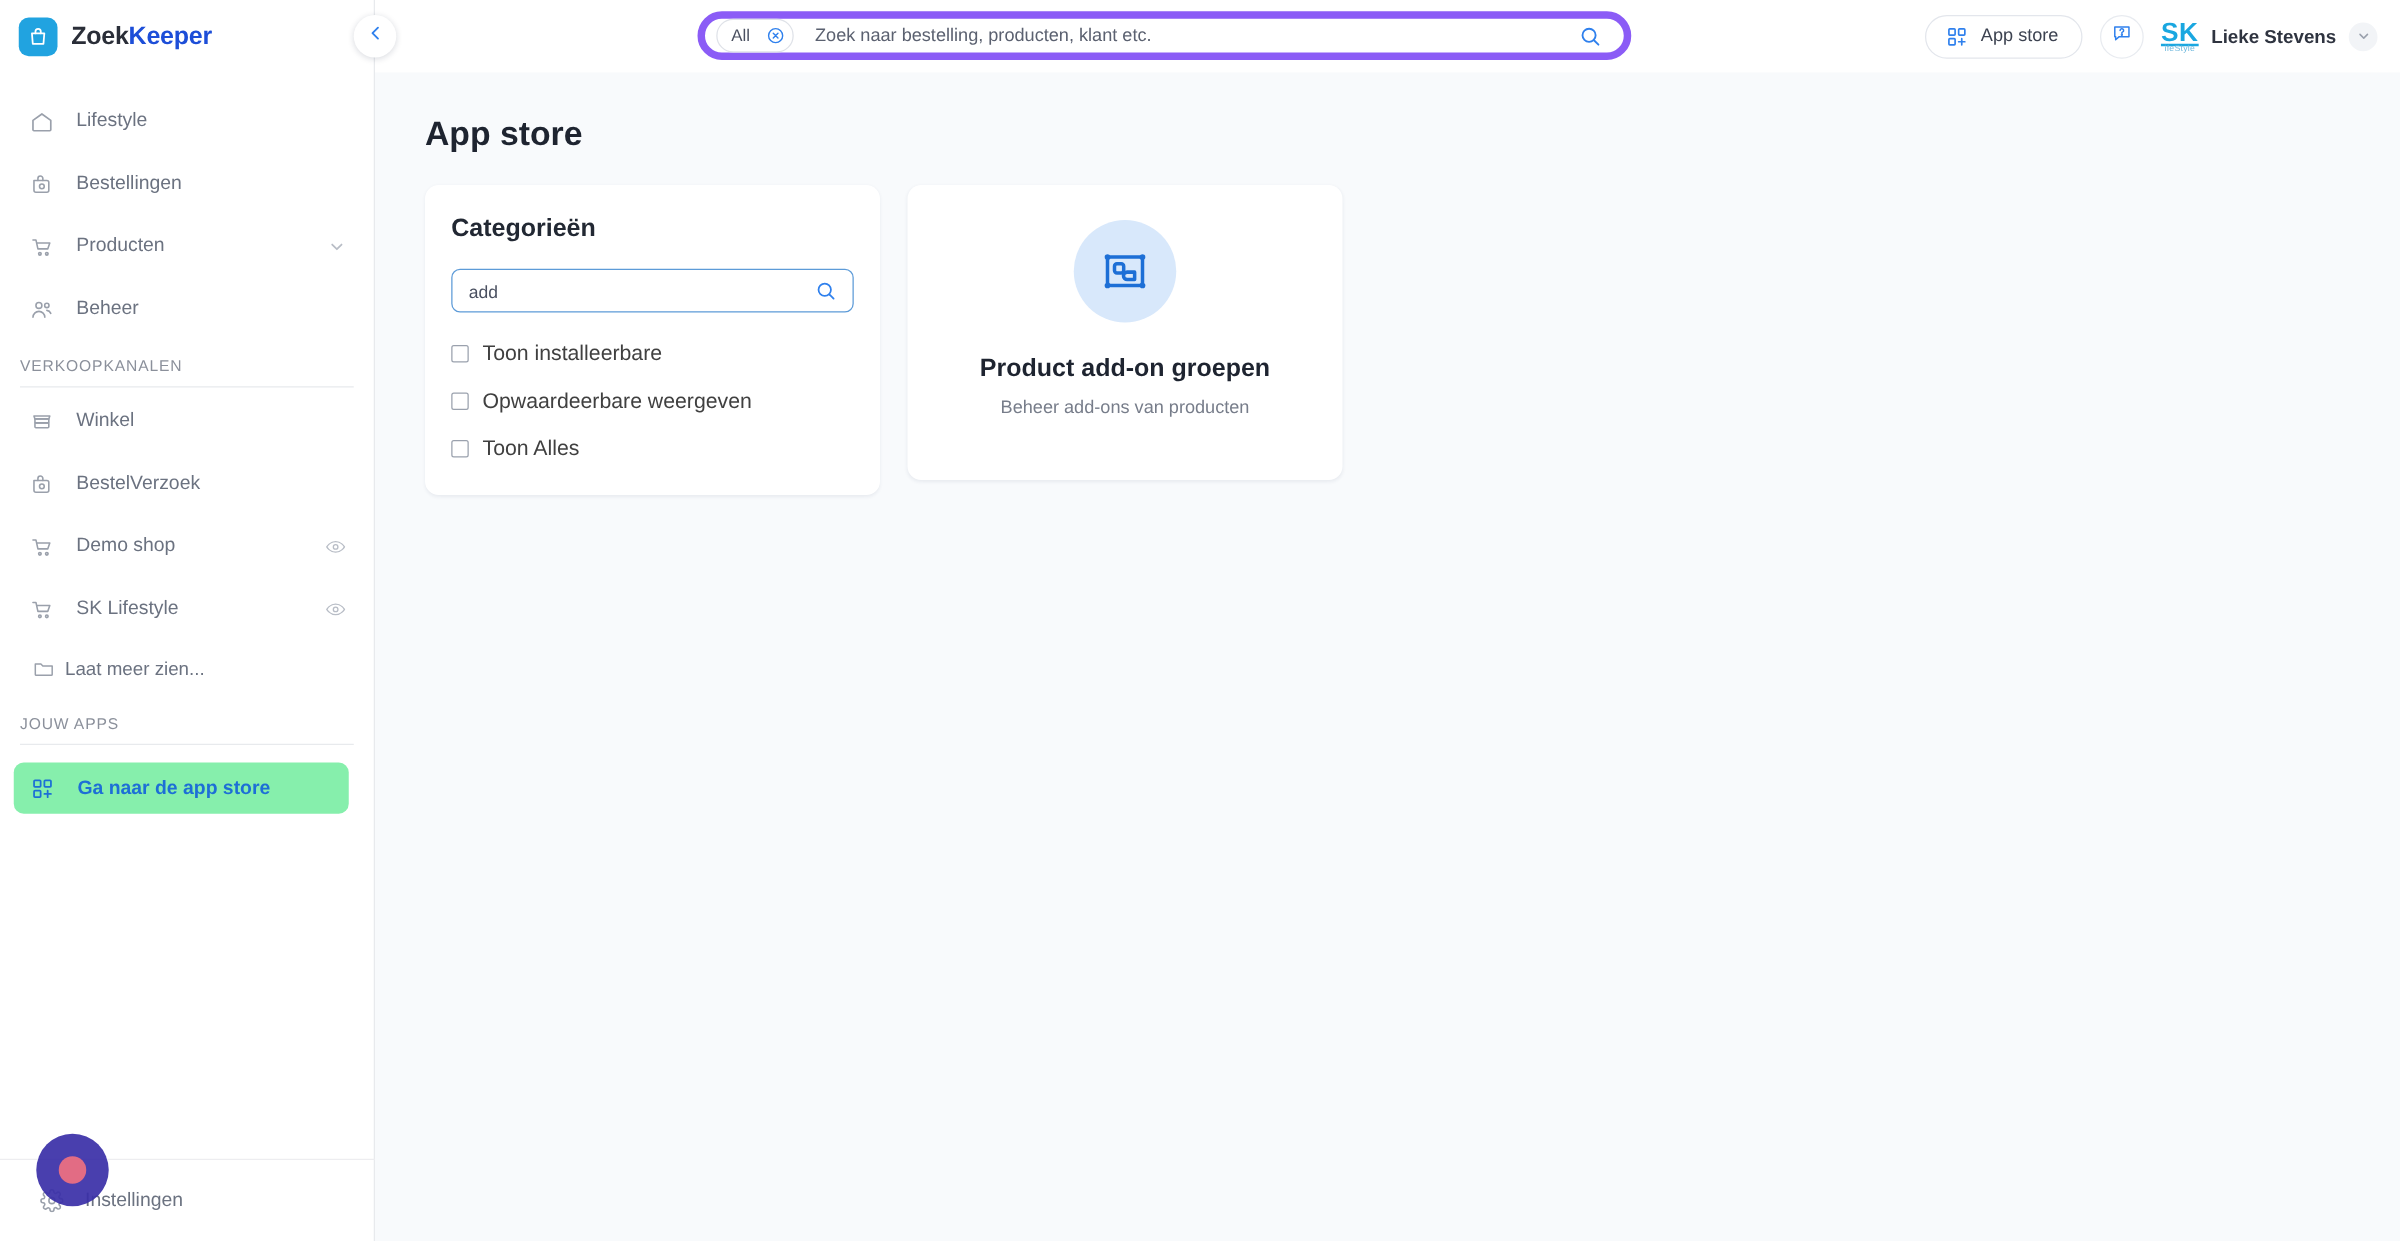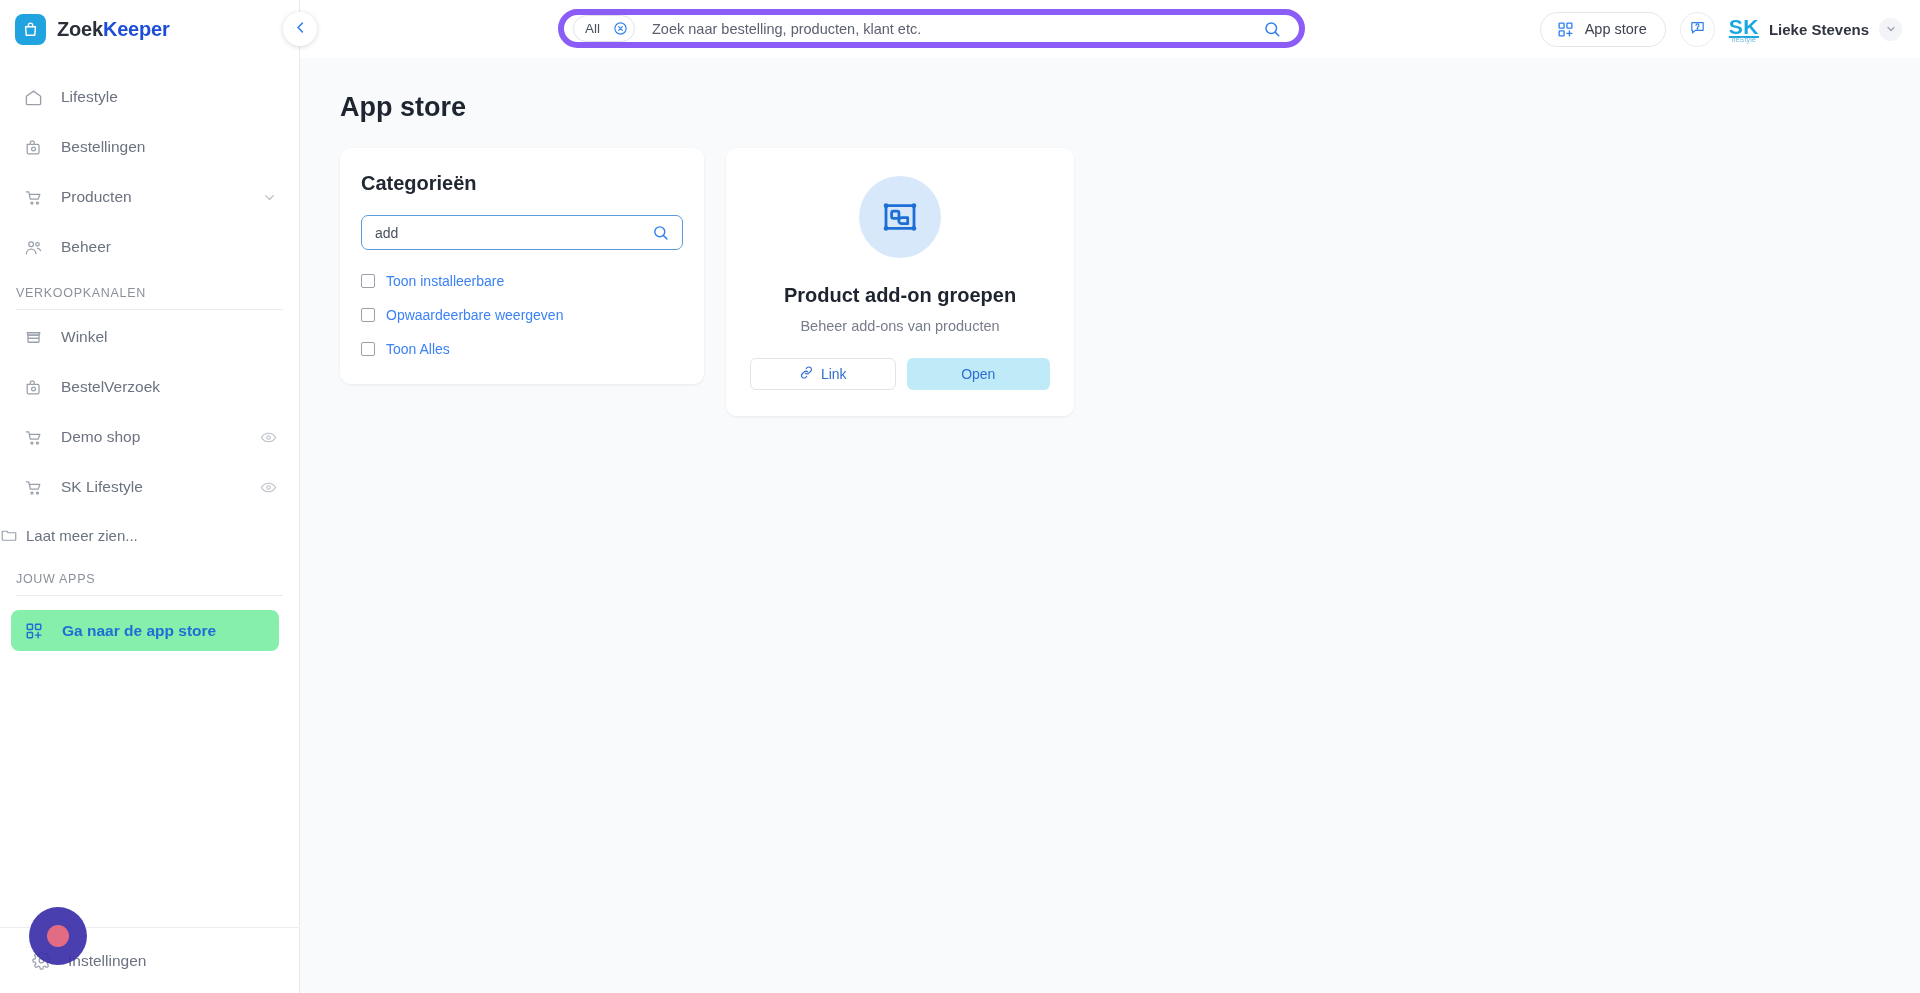--- a/index.html
+++ b/index.html
@@ -42,21 +42,21 @@
 
   .nav-section {
     margin: 14px 16px 2px 16px; padding-bottom: 9px;
     border-bottom: 1px solid #e8eaed;
   }
   .nav-section-title {
     font-size: 12.5px; letter-spacing: 0.7px; color: #8b909b; font-weight: 400;
   }
 
   .nav-more {
-    display: flex; align-items: center; height: 46px; gap: 8px; cursor: pointer;
+    display: flex; align-items: center; height: 46px; padding-left: 26px; gap: 8px; cursor: pointer;
   }
   .nav-more .label { font-size: 15px; color: #6b7280; }
 
   .apps-btn {
     margin: 14px 20px 0 11px; height: 41px; border-radius: 8px;
     background: #86efac; display: flex; align-items: center; gap: 17px;
     padding-left: 12px; cursor: pointer;
   }
   .apps-btn .label { font-size: 15.5px; color: #1d6fd6; font-weight: 700; }
   .apps-btn .nav-icon { color: #1d6fd6; }
@@ -157,21 +157,21 @@
     flex: 1; border: none; outline: none; font-size: 14px; color: #4a5060;
     background: transparent; font-family: "Liberation Sans", sans-serif;
   }
   .cat-search .ic { color: #2f80ed; display: flex; cursor: pointer; }
   .checks { margin-top: 23px; display: flex; flex-direction: column; gap: 18px; }
   .check-row { display: flex; align-items: center; gap: 11px; cursor: pointer; }
   .check-box {
     width: 14px; height: 14px; border: 1px solid #9aa1ad; border-radius: 2px; background: #fff;
     flex: 0 0 14px;
   }
-  .check-row .label { font-size: 14px; color: #3b82f6; }
+  .check-row .label { font-size: 17px; color: #404040; }
 
   .app-card {
     width: 348px; background: #fff; border-radius: 11px;
     box-shadow: 0 1px 3px rgba(25,40,80,0.07);
     padding: 28px 24px 26px 24px; text-align: center;
   }
   .app-circle {
     width: 82px; height: 82px; border-radius: 50%; background: #d8e8fb;
     margin: 0 auto 26px auto; display: flex; align-items: center; justify-content: center;
     color: #1d6fd6;
@@ -464,28 +464,16 @@
           <rect x="7.2" y="8.6" width="4.2" height="4.2" rx="1.1"></rect>
           <path d="M13 12.4h3.4v3.4h-3.4a1.7 1.7 0 0 1 0-3.4z"></path>
           <circle cx="4" cy="5.5" r="1.3" fill="currentColor" stroke="none"></circle>
           <circle cx="20" cy="5.5" r="1.3" fill="currentColor" stroke="none"></circle>
           <circle cx="4" cy="18.5" r="1.3" fill="currentColor" stroke="none"></circle>
           <circle cx="20" cy="18.5" r="1.3" fill="currentColor" stroke="none"></circle>
         </svg>
       </div>
       <div class="app-name">Product add-on groepen</div>
       <div class="app-desc">Beheer add-ons van producten</div>
-      <div class="app-actions">
-        <button class="btn-link">
-          <span>
-            <svg width="15" height="15" viewBox="0 0 24 24" fill="none" stroke="currentColor" stroke-width="1.8" stroke-linecap="round" stroke-linejoin="round">
-                <path d="M10 13a4 4 0 0 0 5.7 0l3-3a4 4 0 1 0-5.7-5.7L11.5 5.8"></path>
-                <path d="M14 11a4 4 0 0 0-5.7 0l-3 3a4 4 0 1 0 5.7 5.7l1.4-1.4"></path>
-              </svg>
-          </span>
-          <span>Link</span>
-        </button>
-        <button class="btn-open">Open</button>
-      </div>
     </div>
 
   </div>
 </div>
 
 </body></html>

